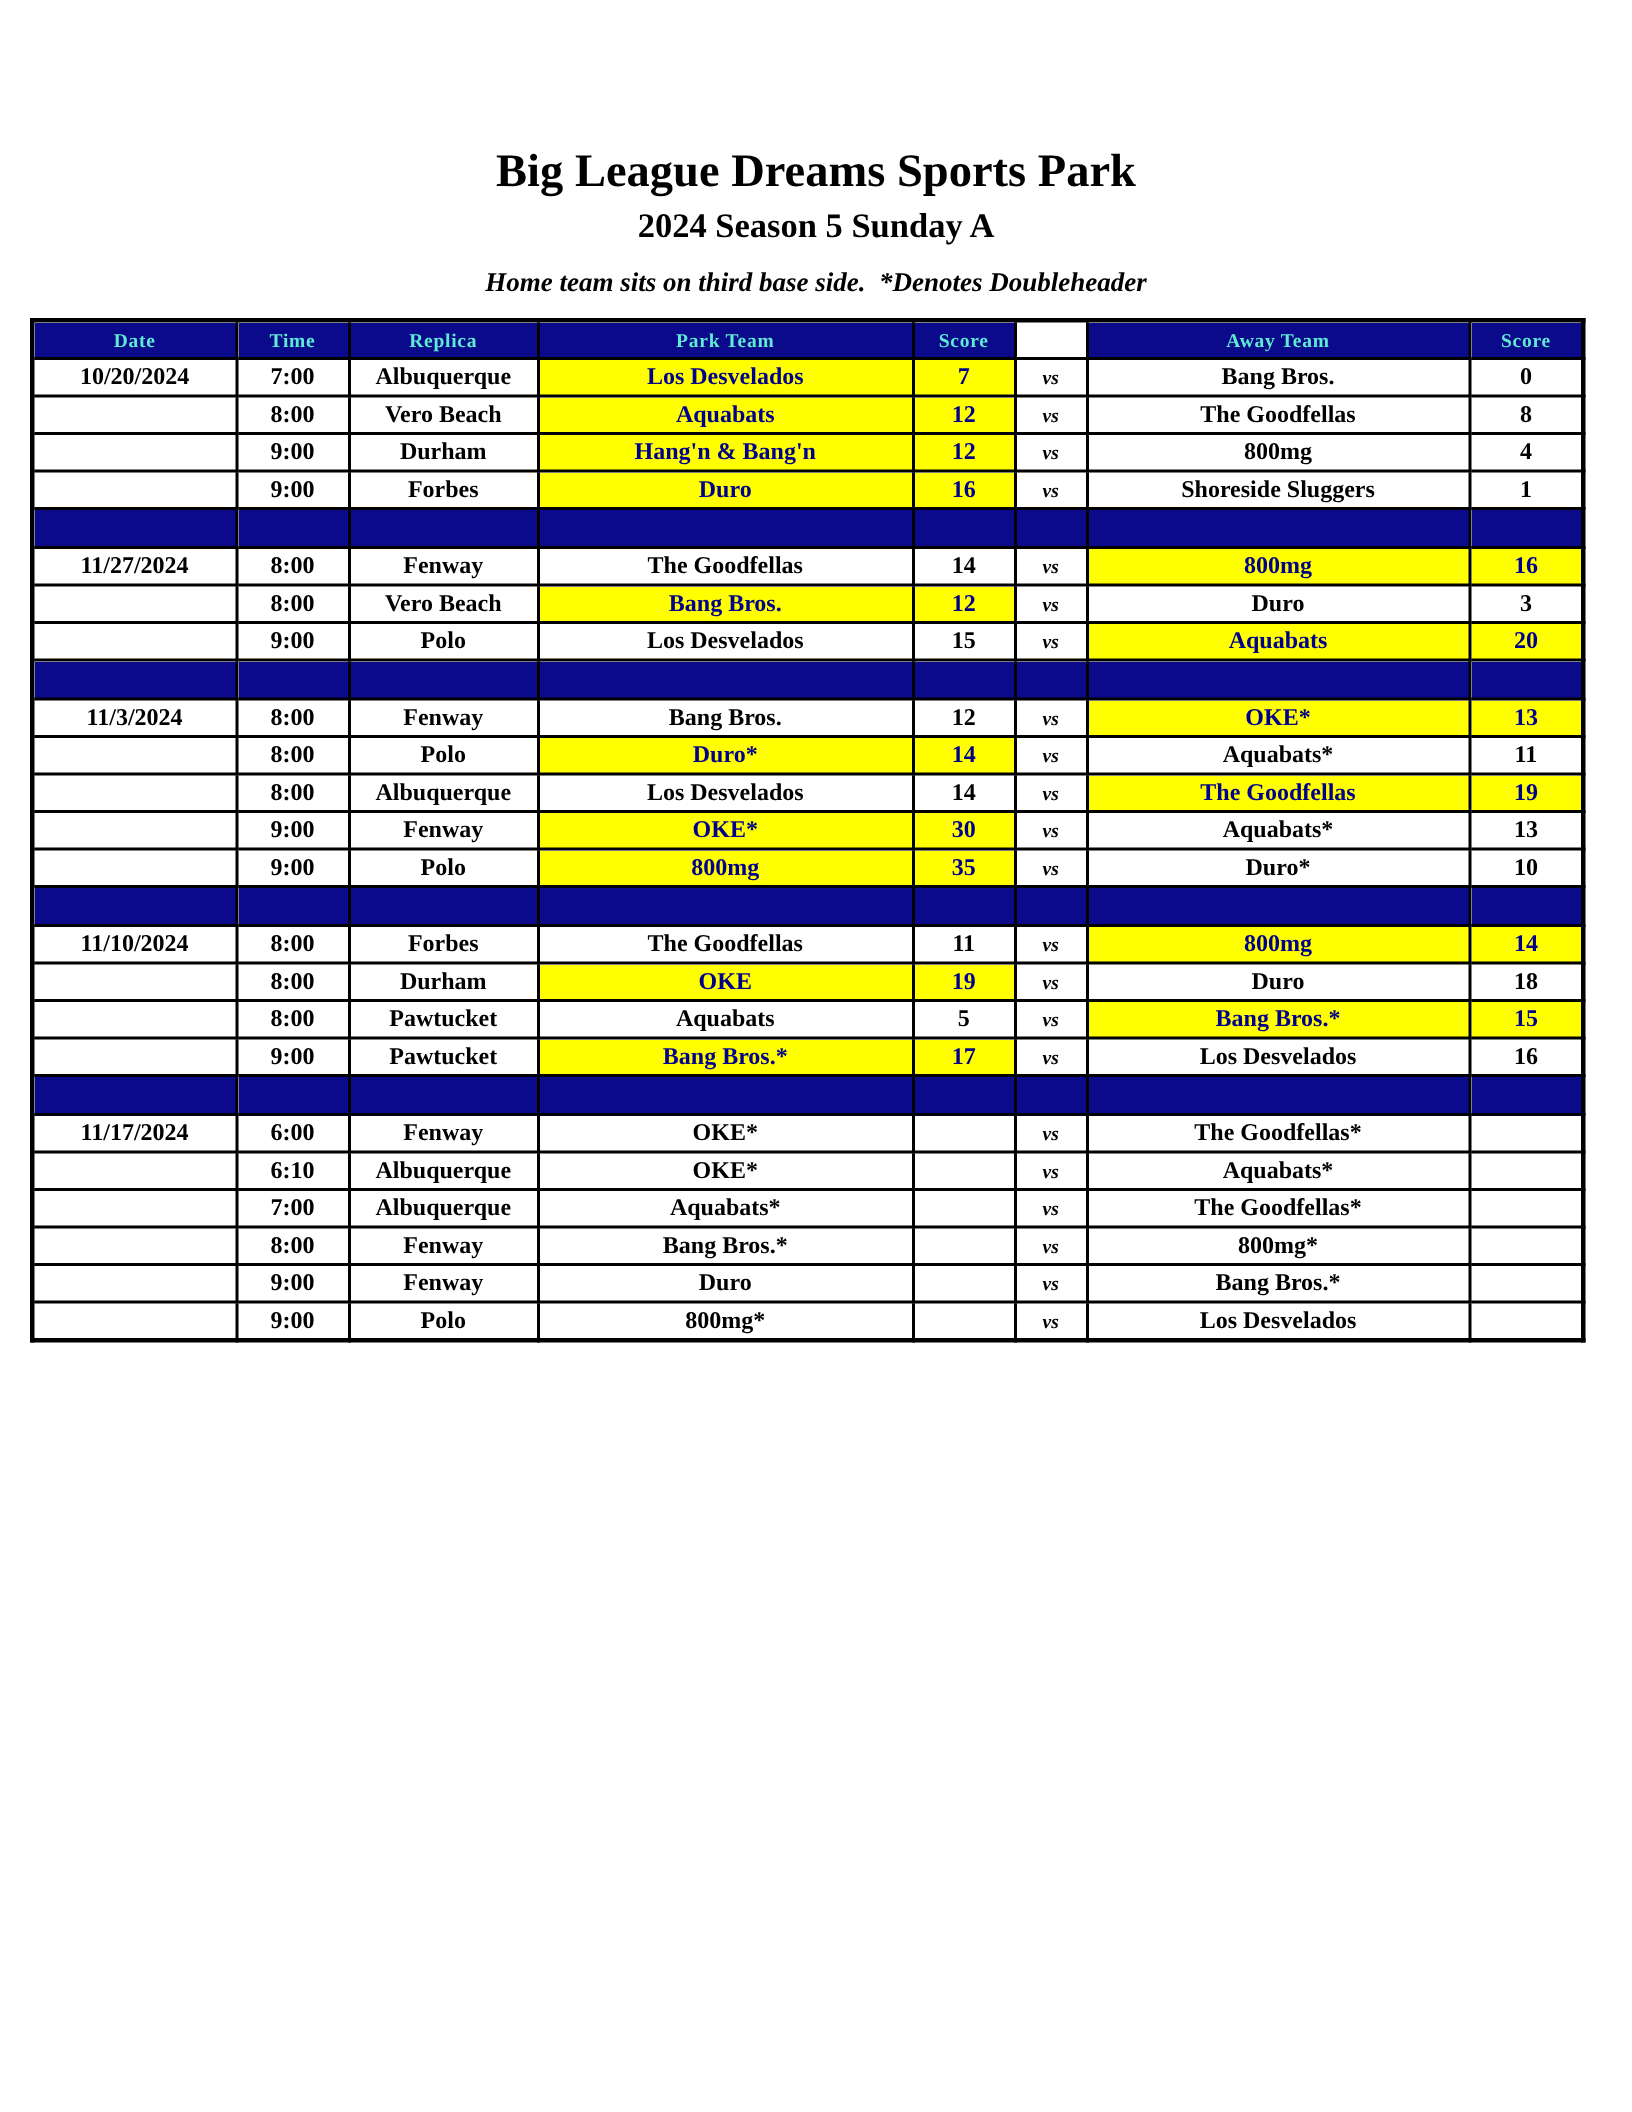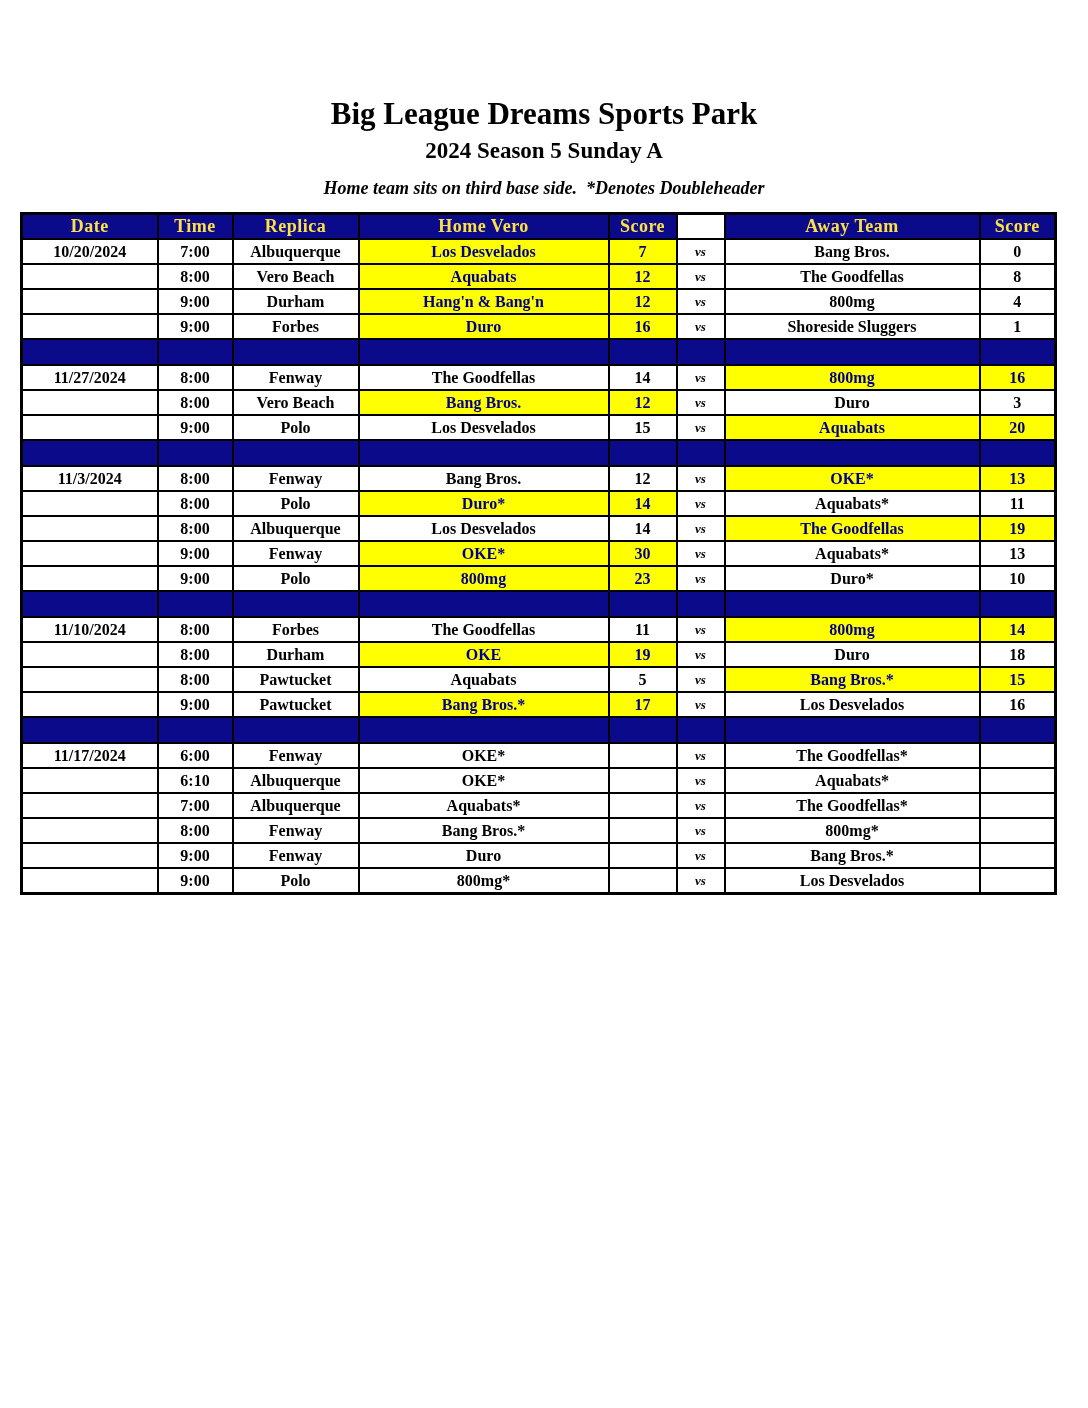--- a/index.html
+++ b/index.html
@@ -41,22 +41,22 @@
   col.c-away{width:255px}
   col.c-ascore{width:76px}
   th,td{
     border:2px solid var(--line);
     height:23px;padding:0 2px;
     text-align:center;vertical-align:middle;
     font-weight:700;font-size:16px;line-height:23px;
     overflow:hidden;white-space:nowrap;
   }
   thead th{
-    background:var(--navy);color:#fde047;
-    font-size:18px;letter-spacing:0.5px;
+    background:var(--navy);color:#5eead4;
+    font-size:13px;letter-spacing:0.5px;
   }
   thead th.gap{background:#ffffff;}
   td.vs{font-style:italic;font-size:13px;}
   td.hl{background:var(--hl-bg);color:var(--hl-text);}
   tr.sep td{background:var(--navy);height:24px;}
 </style>
 </head>
 <body>
 
 <div>
@@ -73,21 +73,21 @@
       <col class="c-hscore">
         <col class="c-vs">
         <col class="c-away">
         <col class="c-ascore">
     </colgroup>
     <thead>
       <tr>
           <th>Date</th>
           <th>Time</th>
           <th>Replica</th>
-          <th>Home Vero</th>
+          <th>Park Team</th>
           <th>Score</th>
           <th class="gap"></th>
           <th>Away Team</th>
           <th>Score</th>
         </tr>
     </thead>
     <tbody>
         <tr>
           <td>10/20/2024</td>
           <td>7:00</td>
@@ -216,21 +216,21 @@
           <td class="hl">30</td>
           <td class="vs">vs</td>
           <td>Aquabats*</td>
           <td>13</td>
         </tr>
         <tr>
           <td></td>
           <td>9:00</td>
           <td>Polo</td>
           <td class="hl">800mg</td>
-          <td class="hl">23</td>
+          <td class="hl">35</td>
           <td class="vs">vs</td>
           <td>Duro*</td>
           <td>10</td>
         </tr>
         <tr class="sep">
           <td></td>
           <td></td>
           <td></td>
           <td></td>
           <td></td>

